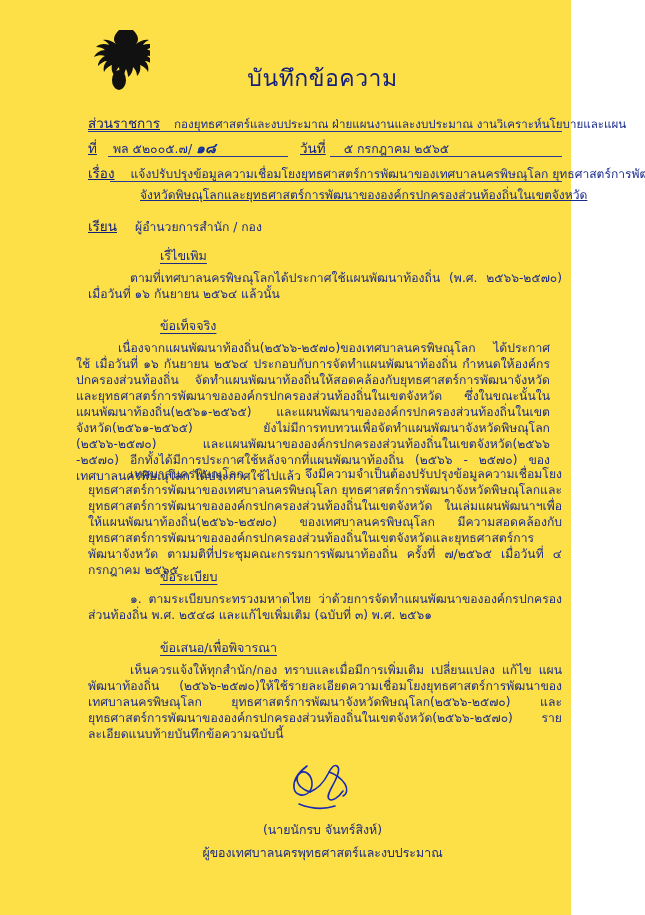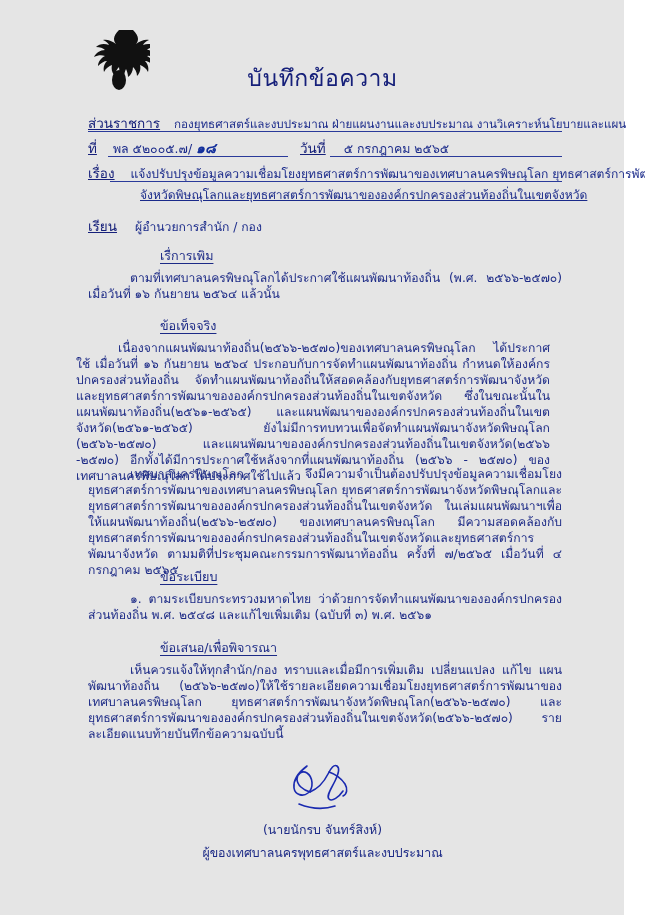--- a/index.html
+++ b/index.html
@@ -11,23 +11,23 @@
     width: 645px;
     height: 915px;
     font-family: "DejaVu Sans", sans-serif;
     color: #1a1f6e;
     position: relative;
     overflow: hidden;
   }
   .page {
     position: absolute;
     left: 0; top: 0;
-    width: 624px;
+    width: 571px;
     height: 915px;
-    background: #e5e5e5;
+    background: #fde047;
   }
   .emblem {
     position: absolute;
     left: 88px;
     top: 28px;
     width: 62px;
     height: 64px;
   }
   .doc-title {
     position: absolute;
@@ -125,21 +125,21 @@
   <div style="position:absolute; left:110px; top:181px; width:452px; border-bottom:1px solid #2a3a9a;"></div>
   <div class="field-row" style="left:140px; top:185px; font-size:12.1px;text-decoration:underline;">จังหวัดพิษณุโลกและยุทธศาสตร์การพัฒนาขององค์กรปกครองส่วนท้องถิ่นในเขตจังหวัด</div>
 
   <div class="field-row" style="left:88px; top:215px;">
     <span class="lbl">เรียน</span>
     <span style="display:inline-block; width:10px;"></span>
     <span style="font-size:12.2px;">ผู้อำนวยการสำนัก / กอง</span>
   </div>
 
   <div class="body-text" style="left:160px; top:248px; width:0;">
-    <span class="head-inline" style="white-space:nowrap;">เรื่การเพิม</span>
+    <span class="head-inline" style="white-space:nowrap;">เรื่ไขเพิม</span>
   </div>
   <div class="body-text" style="left:88px; top:270px; width:474px;">
     <span class="indent"></span><span>ตามที่เทศบาลนครพิษณุโลกได้ประกาศใช้แผนพัฒนาท้องถิ่น (พ.ศ. ๒๕๖๖-๒๕๗๐) เมื่อวันที่ ๑๖ กันยายน ๒๕๖๔ แล้วนั้น</span>
   </div>
 
   <div class="body-text" style="left:160px; top:318px; width:0;">
     <span class="head-inline" style="white-space:nowrap;">ข้อเท็จจริง</span>
   </div>
   <div class="body-text" style="left:76px; top:340px; width:474px;">
     <span class="indent"></span><span>เนื่องจากแผนพัฒนาท้องถิ่น(๒๕๖๖-๒๕๗๐)ของเทศบาลนครพิษณุโลก ได้ประกาศใช้ เมื่อวันที่ ๑๖ กันยายน ๒๕๖๔ ประกอบกับการจัดทำแผนพัฒนาท้องถิ่น กำหนดให้องค์กรปกครองส่วนท้องถิ่น จัดทำแผนพัฒนาท้องถิ่นให้สอดคล้องกับยุทธศาสตร์การพัฒนาจังหวัด และยุทธศาสตร์การพัฒนาขององค์กรปกครองส่วนท้องถิ่นในเขตจังหวัด ซึ่งในขณะนั้นในแผนพัฒนาท้องถิ่น(๒๕๖๑-๒๕๖๕) และแผนพัฒนาขององค์กรปกครองส่วนท้องถิ่นในเขตจังหวัด(๒๕๖๑-๒๕๖๕) ยังไม่มีการทบทวนเพื่อจัดทำแผนพัฒนาจังหวัดพิษณุโลก (๒๕๖๖-๒๕๗๐) และแผนพัฒนาขององค์กรปกครองส่วนท้องถิ่นในเขตจังหวัด(๒๕๖๖ -๒๕๗๐) อีกทั้งได้มีการประกาศใช้หลังจากที่แผนพัฒนาท้องถิ่น (๒๕๖๖ - ๒๕๗๐) ของเทศบาลนครพิษณุโลก ได้ประกาศใช้ไปแล้ว</span>

